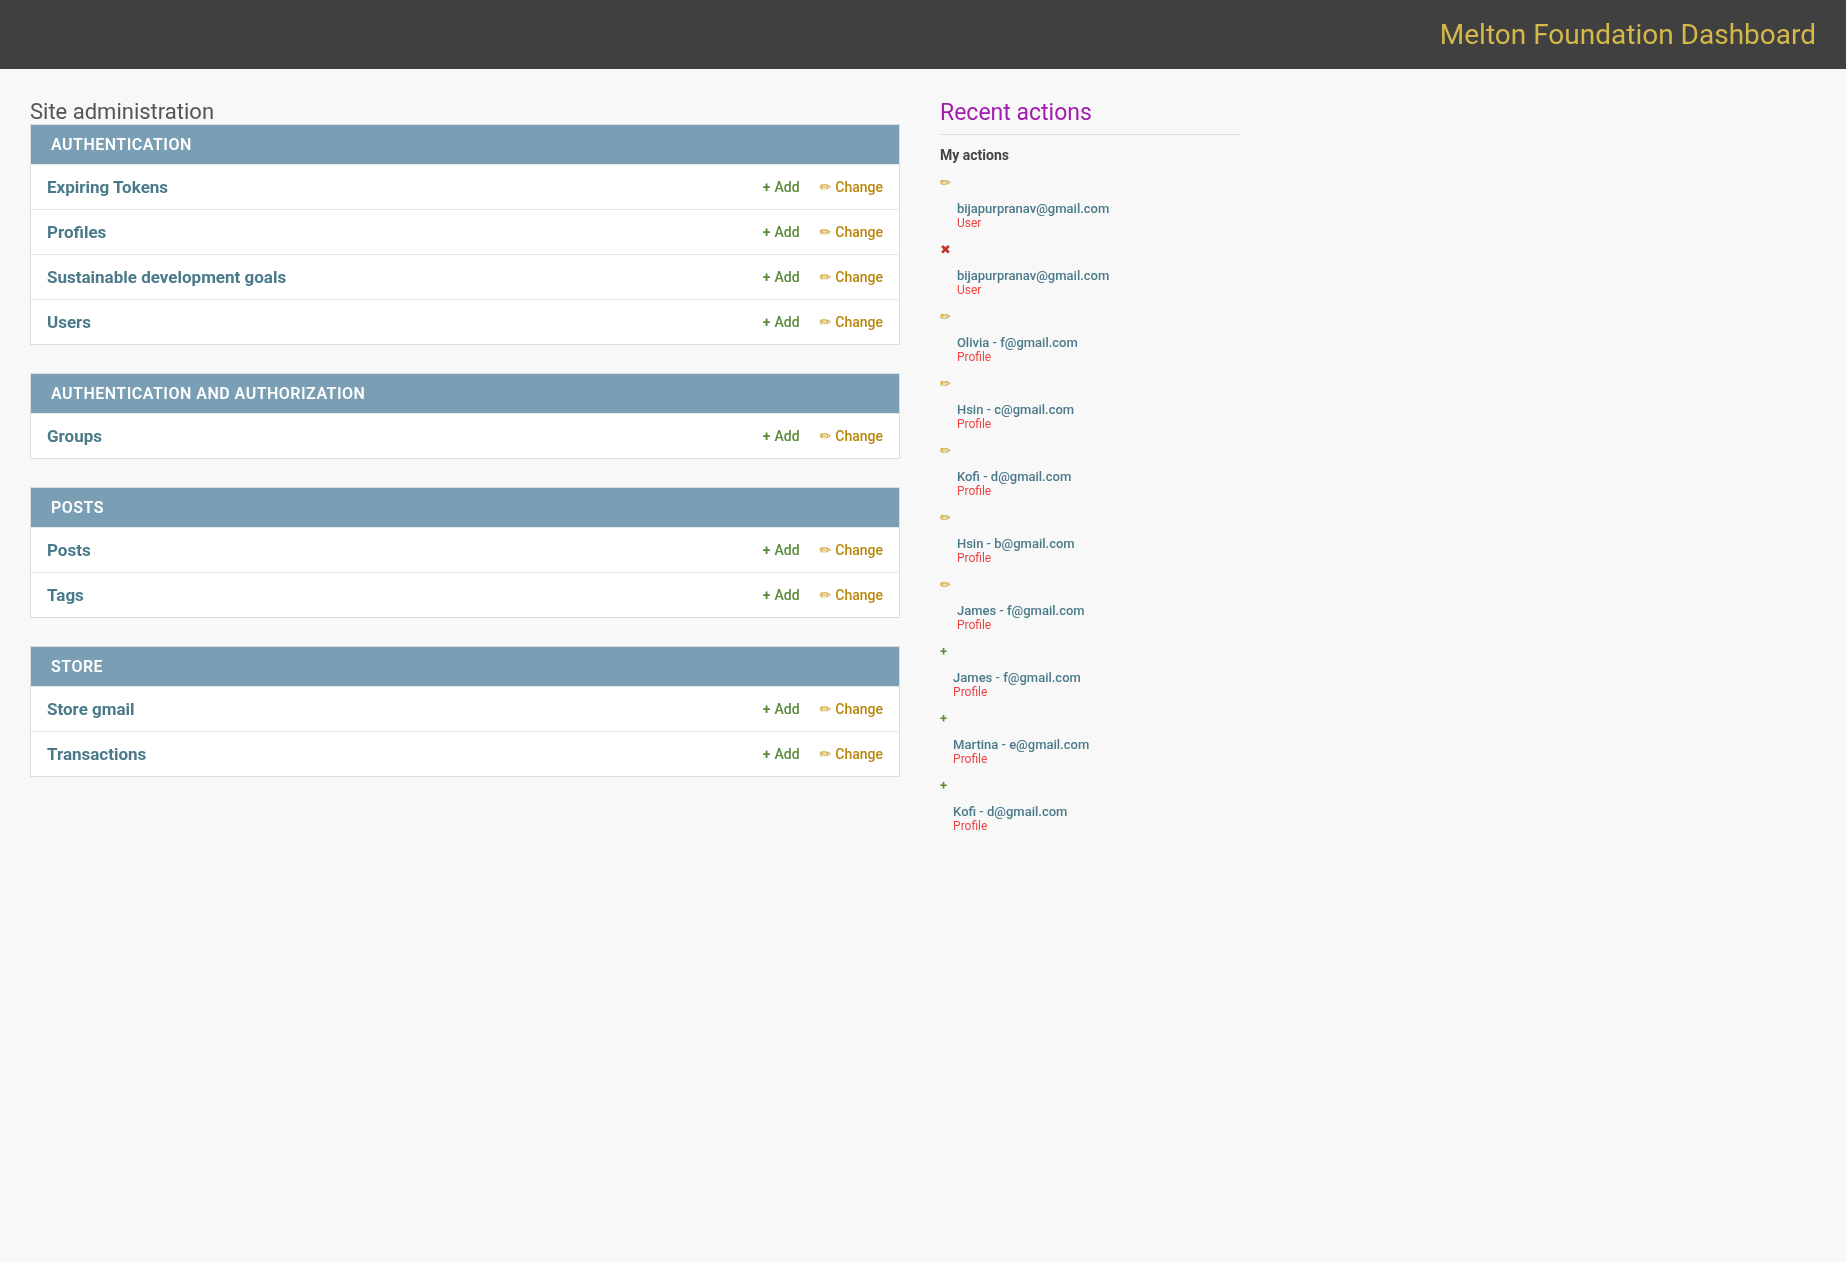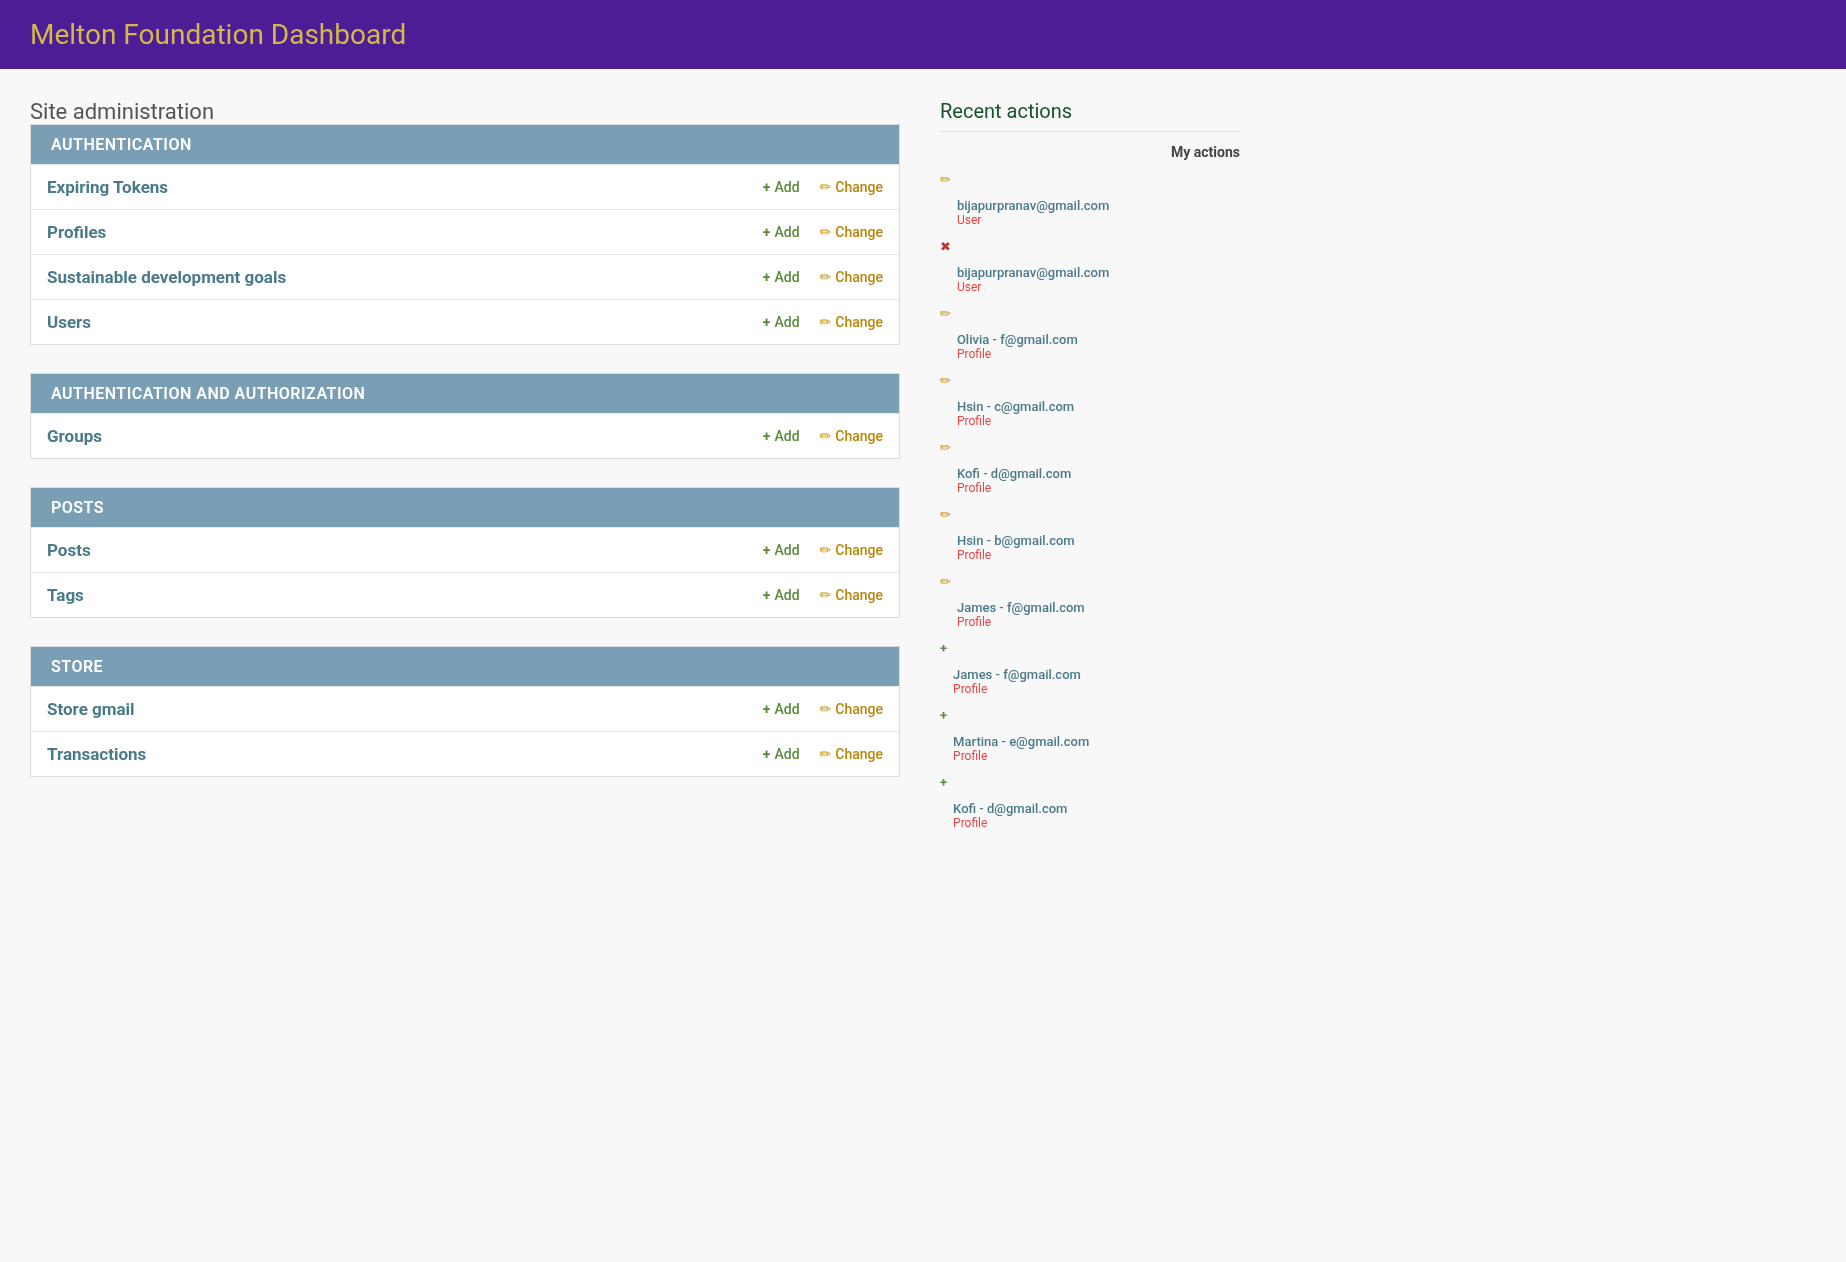--- a/index.html
+++ b/index.html
@@ -4,22 +4,23 @@
   <style>
     * { box-sizing: border-box; margin: 0; padding: 0; }
     body {
       font-family: 'Roboto', Arial, sans-serif;
       font-size: 14px;
       background: #f8f8f8;
       color: #333;
     }
     
     #header {
-      background: #4c1d95;
+      background: #404040;
       padding: 18px 30px;
+      text-align: right;
     }
     #header h1 {
       color: #d4b84a;
       font-size: 28px;
       font-weight: 400;
     }
     
     #content-wrapper {
       display: flex;
       padding: 30px 30px 30px 30px;
@@ -92,33 +93,32 @@
     }
     .action-link.change {
       color: #b8860b;
       font-weight: 500;
     }
     .action-link.add .icon { color: #5a8a3a; font-weight: 700; }
     .action-link.change .icon { color: #c8960c; }
 
     
     .sidebar-title {
-      font-size: 20px;
+      font-size: 23px;
       font-weight: 400;
-      color: #14532d;
+      color: #a21caf;
       margin-bottom: 10px;
       padding-bottom: 8px;
       border-bottom: 1px solid #ddd;
     }
     .my-actions-title {
       font-size: 14px;
       font-weight: 700;
       color: #444;
       margin: 12px 0 10px 0;
-      text-align: right;
     }
     .action-item {
       display: flex;
       align-items: flex-start;
       margin-bottom: 10px;
       gap: 6px;
     }
     .action-icon {
       flex-shrink: 0;
       margin-top: 2px;

